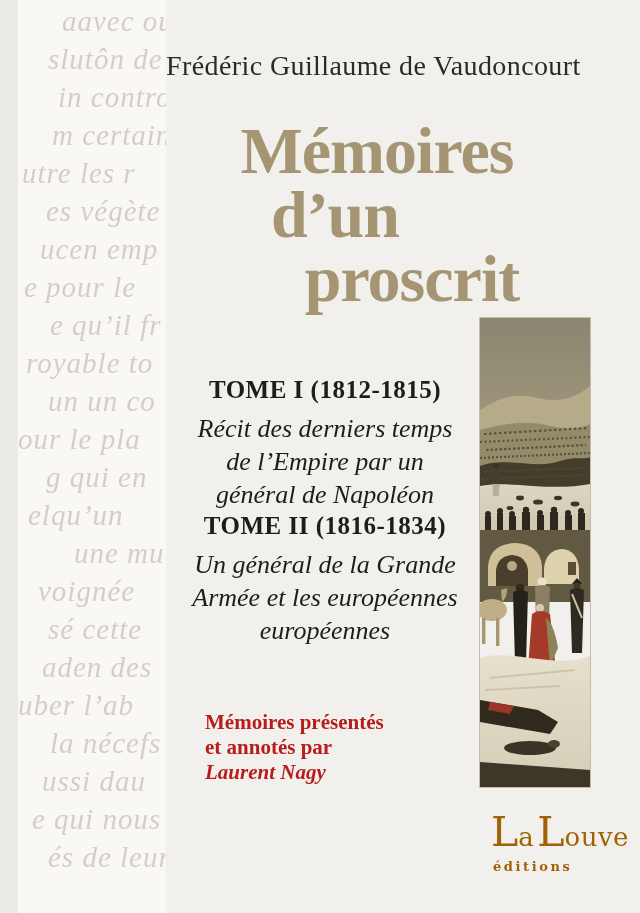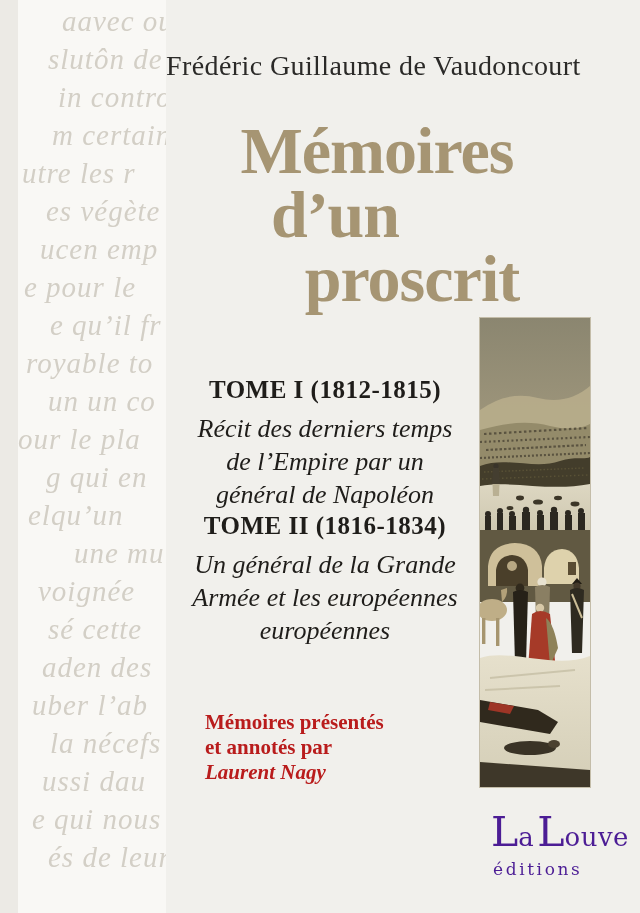--- a/index.html
+++ b/index.html
@@ -46,28 +46,28 @@
     color:#b91c1c;font-weight:bold;font-size:21px;line-height:25px;
   }
   .credits .name{font-style:italic;}
   
   .painting{
     position:absolute;left:480px;top:318px;width:110px;height:469px;
     outline:1px solid #c4bda9;
   }
   .painting svg{display:block;width:100%;height:100%;}
   
-  .logo{position:absolute;left:491px;top:812px;width:120px;color:#4c1d95;}
+  .logo{position:absolute;left:491px;top:812px;width:120px;color:#a16207;}
   .logo-main{font-family:"DejaVu Serif","Liberation Serif",serif;line-height:40px;white-space:nowrap;}
   .lg-cap{font-size:41px;}
   .lg-rest{font-size:26px;letter-spacing:.5px;}
   .lg-gap{display:inline-block;width:3px;}
   .logo-sub{
     font-family:"DejaVu Serif","Liberation Serif",serif;
-    font-size:17px;font-weight:normal;letter-spacing:2.6px;
+    font-size:13px;font-weight:bold;letter-spacing:2.6px;
     margin-top:-2px;margin-left:2px;
   }
 </style>
 </head>
 <body>
 
 <div class="cover">
 
   <div class="edge-col"></div>
 
@@ -83,21 +83,21 @@
       <div class="hand-line" style="margin-left: 32px;">e qu’il fr</div>
       <div class="hand-line" style="margin-left: 8px;">royable to</div>
       <div class="hand-line" style="margin-left: 30px;">un un co</div>
       <div class="hand-line" style="">our le pla</div>
       <div class="hand-line" style="margin-left: 28px;">g qui en</div>
       <div class="hand-line" style="margin-left: 10px;">elqu’un</div>
       <div class="hand-line" style="margin-left: 56px;">une mu</div>
       <div class="hand-line" style="margin-left: 20px;">voignée</div>
       <div class="hand-line" style="margin-left: 30px;">sé cette</div>
       <div class="hand-line" style="margin-left: 24px;">aden des</div>
-      <div class="hand-line" style="margin-left: 14px;">uber l’ab</div>
+      <div class="hand-line" style="">uber l’ab</div>
       <div class="hand-line" style="margin-left: 32px;">la nécefs</div>
       <div class="hand-line" style="margin-left: 24px;">ussi dau</div>
       <div class="hand-line" style="margin-left: 14px;">e qui nous</div>
       <div class="hand-line" style="margin-left: 30px;">és de leur</div>
     </div>
 
   <div class="author">Frédéric Guillaume de Vaudoncourt</div>
 
   <div class="title">
     <div class="title-line t1">Mémoires</div>

